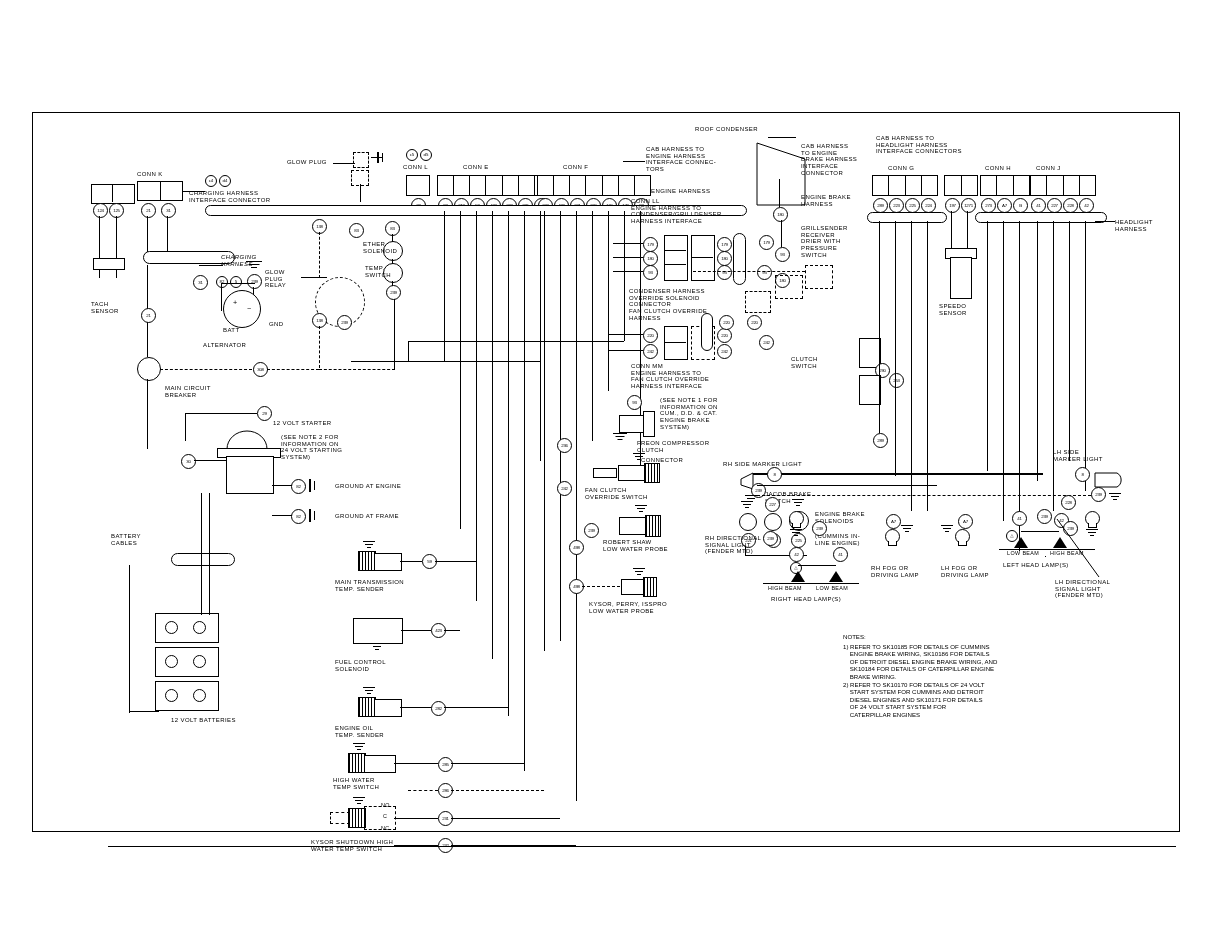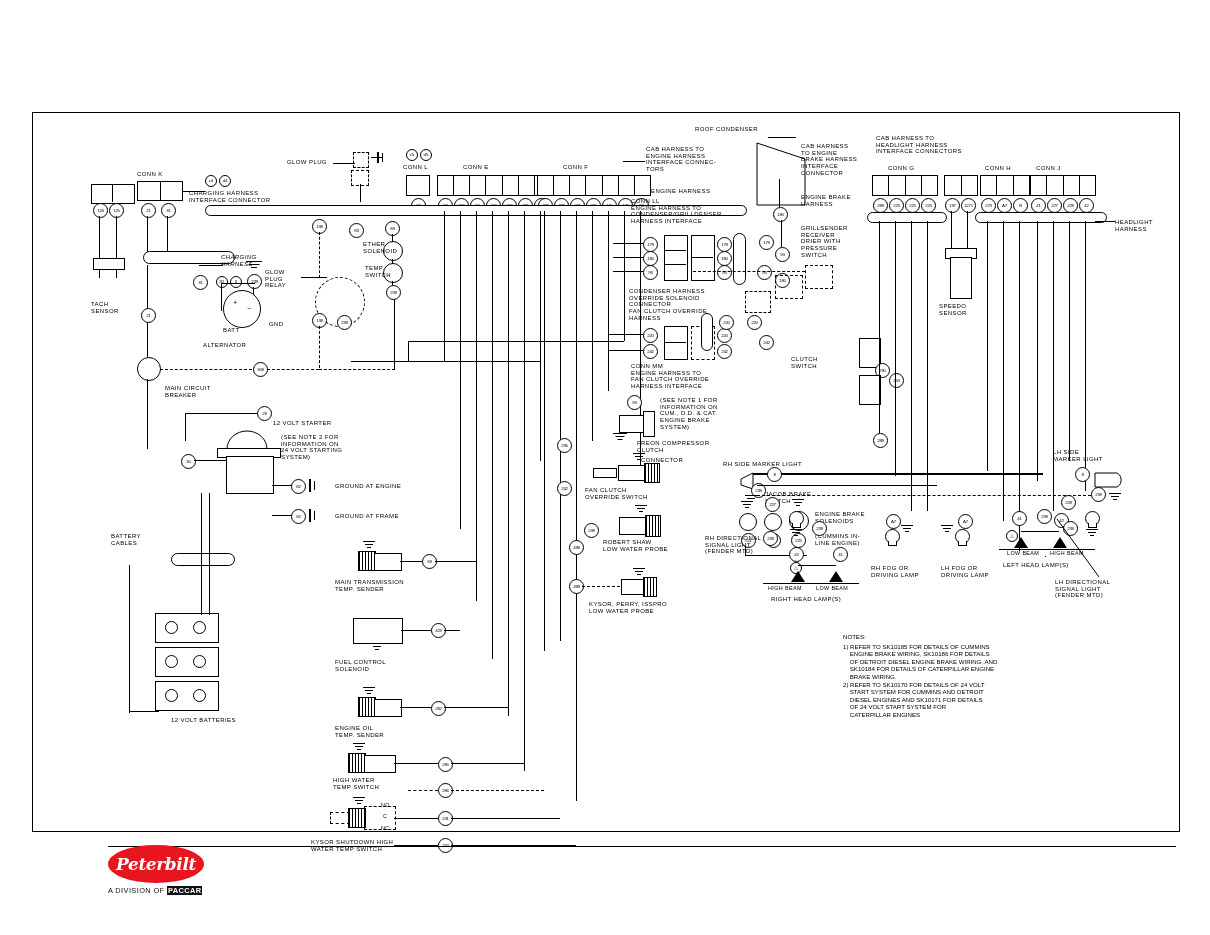--- a/index.html
+++ b/index.html
@@ -736,19 +736,14 @@
     BRAKE WIRING.</div>
     <div class="note" style="left:810px;top:568px;">2) REFER TO SK10170 FOR DETAILS OF 24 VOLT
     START SYSTEM FOR CUMMINS AND DETROIT
     DIESEL ENGINES AND SK10171 FOR DETAILS
     OF 24 VOLT START SYSTEM FOR
     CATERPILLAR ENGINES</div>
 
   </div>
 
   <div class="hl" style="left:108px;top:846px;width:1068px;"></div>
-  <div id="logo">
-    <div class="oval"></div>
-    <div class="ovalTxt">Peterbilt</div>
-    <div class="paccar"><span>A DIVISION OF </span><b>PACCAR</b></div>
-  </div>
 
 </div>
 
 </body></html>

